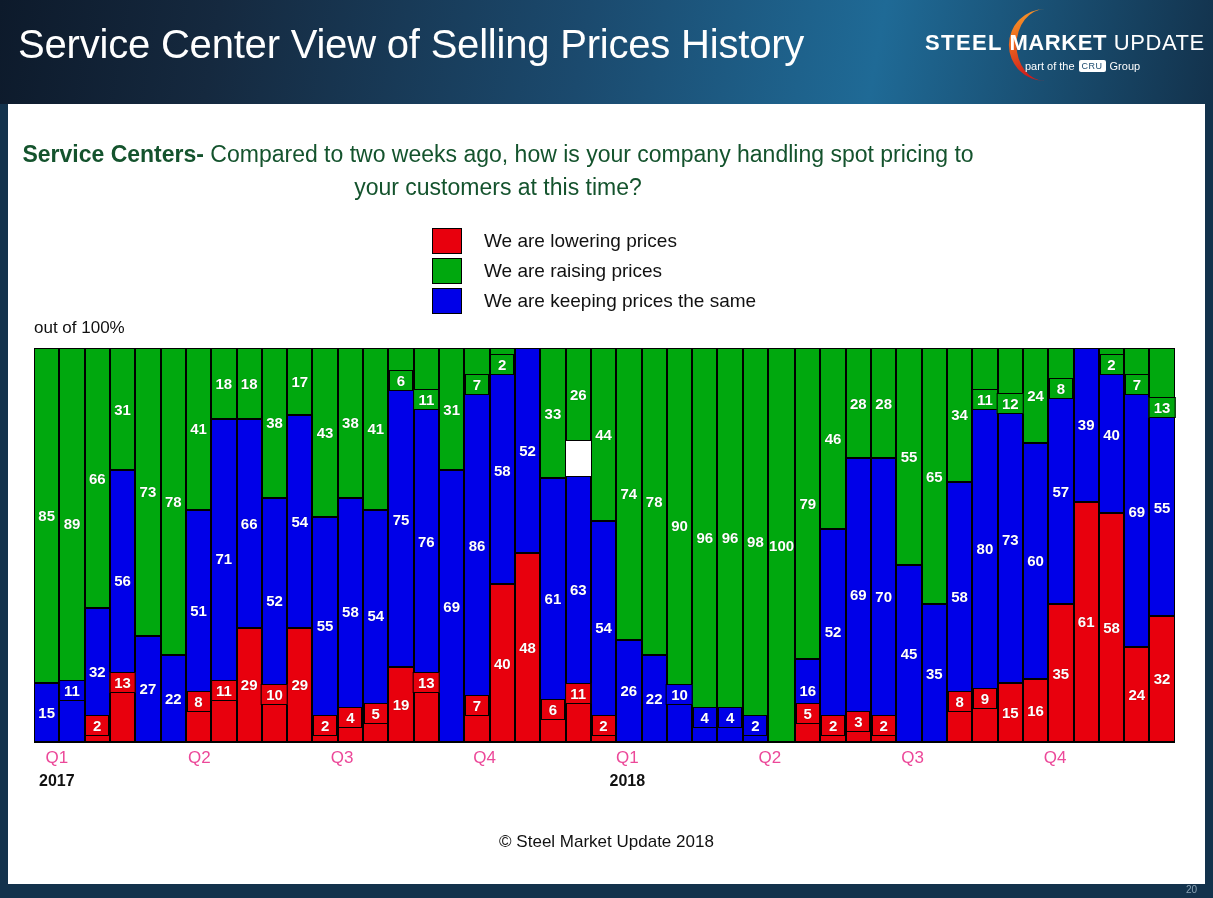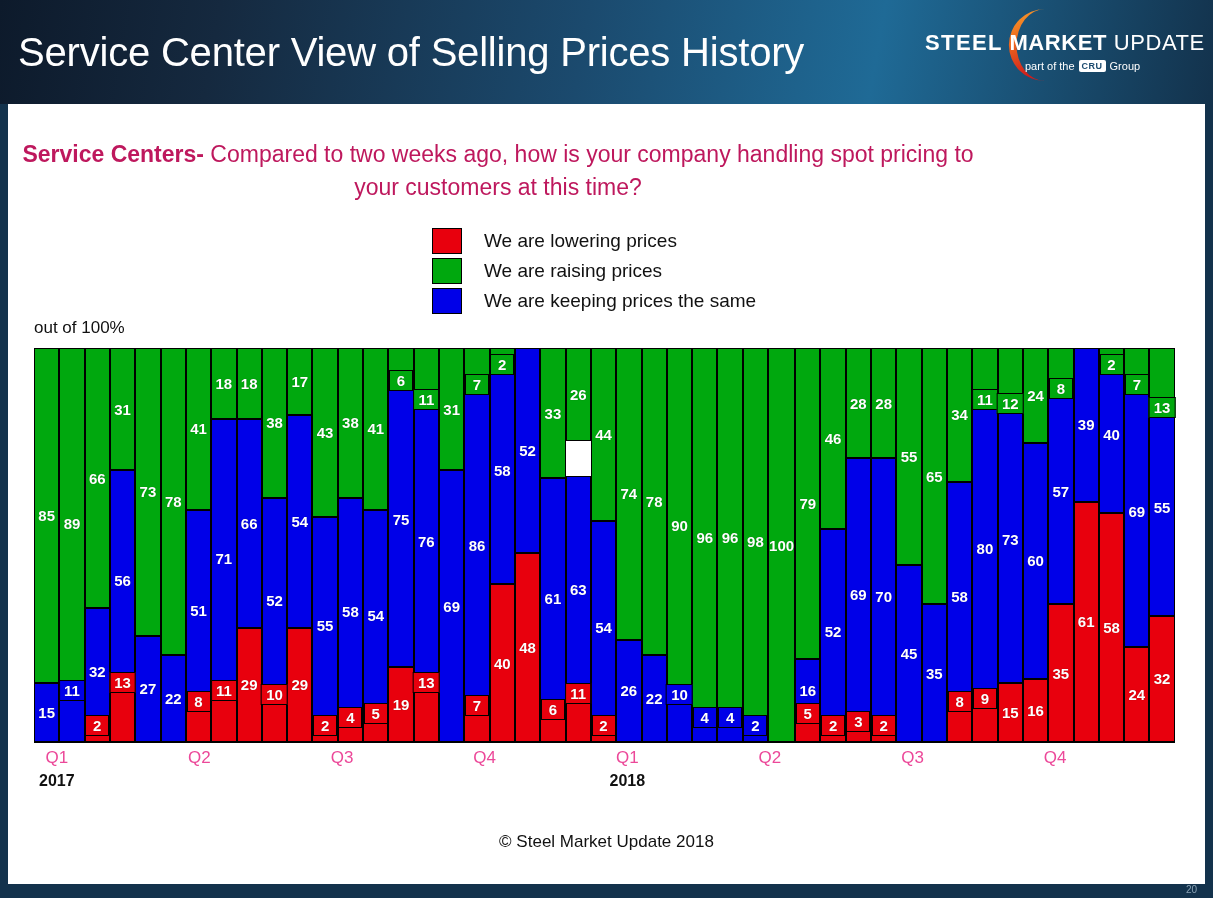--- a/index.html
+++ b/index.html
@@ -14,60 +14,60 @@
 
   
   .header{
     position:absolute;left:0;top:0;width:1213px;height:104px;
     background:linear-gradient(100deg,#0d1a2b 0%, #15293f 18%, #1b4a6e 48%, #1f6a96 72%, #13324c 100%);
     overflow:hidden;
   }
   .header-title{
     position:absolute;left:18px;top:22px;
     font-size:40px;color:#ffffff;font-weight:400;
-    letter-spacing:-0.2px;white-space:nowrap;margin-top:8px;
+    letter-spacing:-0.2px;white-space:nowrap;
   }
   .logo{position:absolute;right:8px;top:4px;width:300px;height:96px;}
   .logo-arc{position:absolute;left:102px;top:2px;width:76px;height:78px;}
   .logo-text{
     position:absolute;left:20px;top:26px;width:280px;
     font-size:22px;color:#ffffff;white-space:nowrap;letter-spacing:0.4px;
   }
   .logo-text .b{font-weight:bold;letter-spacing:1.4px;}
   .logo-text .m{font-weight:bold;letter-spacing:0.6px;}
   .logo-text .u{font-weight:400;letter-spacing:0.6px;}
   .logo-sub{
     position:absolute;left:120px;top:56px;
     font-size:11px;color:#ffffff;white-space:nowrap;
     display:flex;align-items:center;gap:4px;
   }
   .cru-badge{
     display:inline-block;background:#ffffff;color:#1b4a6e;
-    font-size:9px;font-weight:bold;letter-spacing:0.5px;
+    font-size:9px;font-weight:normal;letter-spacing:0.5px;
     padding:1px 3px;border-radius:2px;line-height:10px;
   }
 
   
   .body-area{
     position:absolute;left:8px;top:104px;width:1197px;height:780px;
     background:#ffffff;
   }
   .footer-band{
     position:absolute;left:0;top:884px;width:1213px;height:14px;
     background:#13324c;
   }
   .side-band-l{position:absolute;left:0;top:104px;width:8px;height:794px;background:#13324c;}
   .side-band-r{position:absolute;right:0;top:104px;width:8px;height:794px;background:#13324c;}
   .page-num{
     position:absolute;right:16px;top:884px;font-size:10px;color:#8aa2b5;
   }
 
   .q-title{
     position:absolute;left:0;top:34px;width:980px;text-align:center;
-    font-size:23px;color:#be185d;line-height:33px;
+    font-size:23px;color:#14532d;line-height:33px;
   }
   .q-title .lead{font-weight:bold;}
 
   .legend{
     position:absolute;left:0;top:124px;width:1197px;
     display:flex;flex-direction:column;align-items:flex-start;
     padding-left:424px;box-sizing:border-box;gap:4px;
   }
   .legend-row{display:flex;align-items:center;gap:22px;height:26px;}
   .legend-swatch{width:28px;height:24px;border:1px solid #000;}

